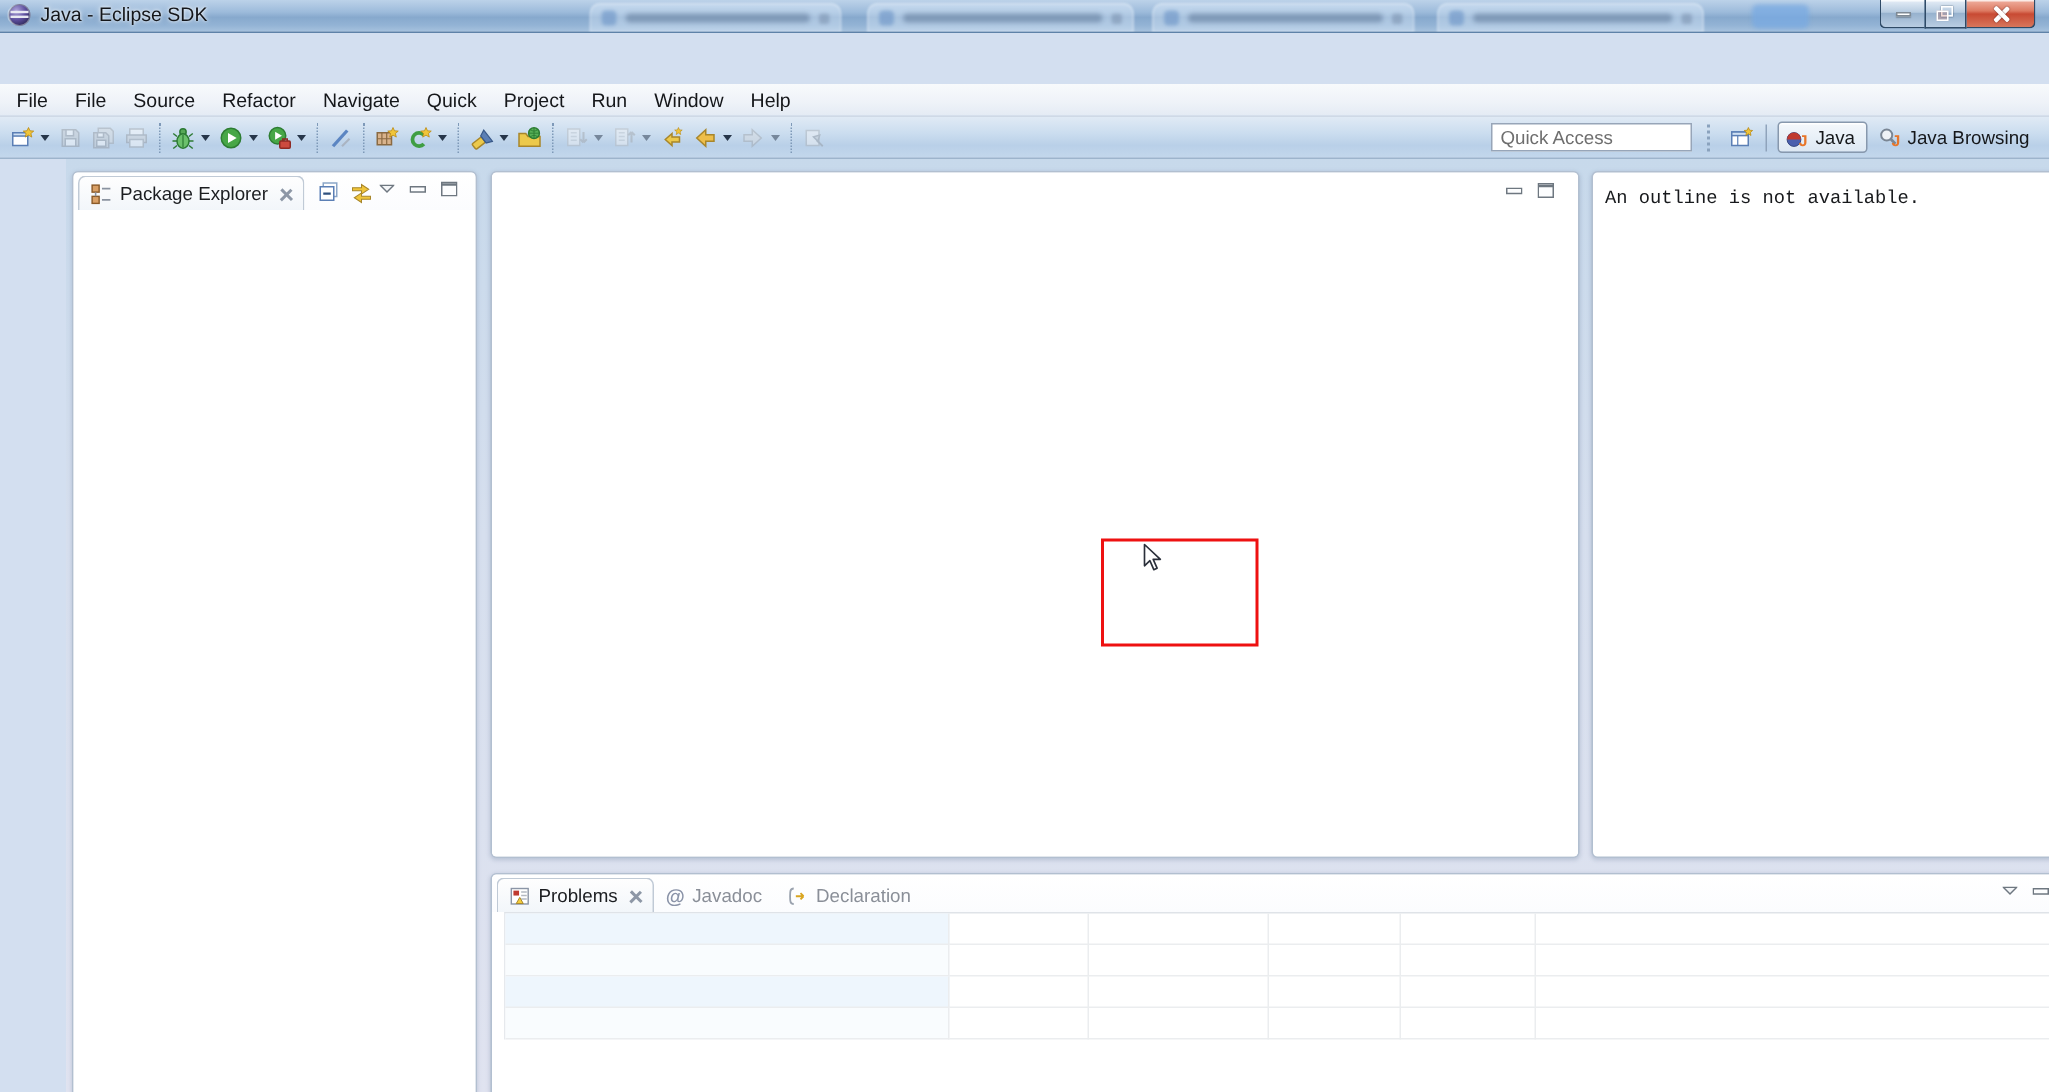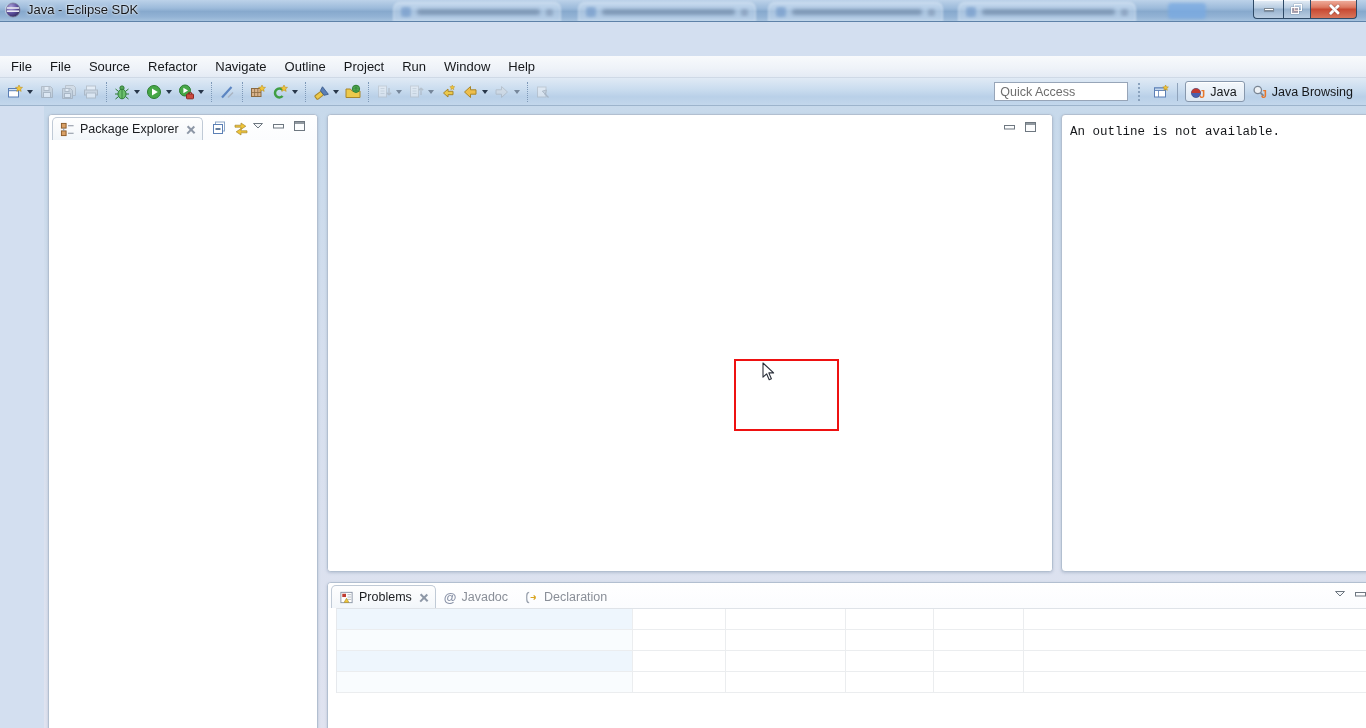--- a/index.html
+++ b/index.html
@@ -182,21 +182,21 @@
         </div>
     </div>
   </div>
 
   <div class="menubar">
     <span class="menu-item">File</span>
     <span class="menu-item">File</span>
     <span class="menu-item">Source</span>
     <span class="menu-item">Refactor</span>
     <span class="menu-item">Navigate</span>
-    <span class="menu-item">Outline</span>
+    <span class="menu-item">Quick</span>
     <span class="menu-item">Project</span>
     <span class="menu-item">Run</span>
     <span class="menu-item">Window</span>
     <span class="menu-item">Help</span>
   </div>
 
   <div class="toolbar">
     <div class="tbtn">
       <svg width="16" height="16" viewBox="0 0 16 16">
         <rect x="1.5" y="4.5" width="10" height="8.5" fill="#fff" stroke="#5b7fb5"></rect>

